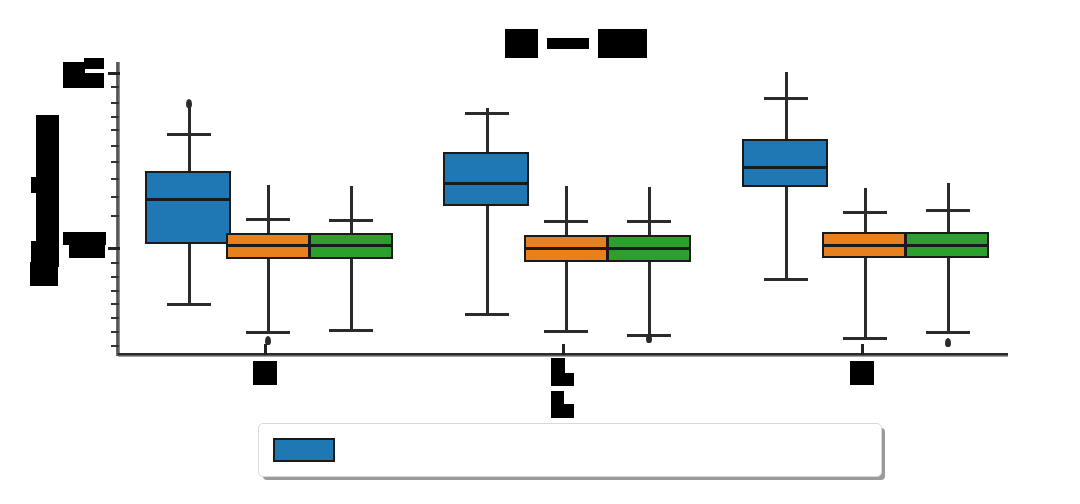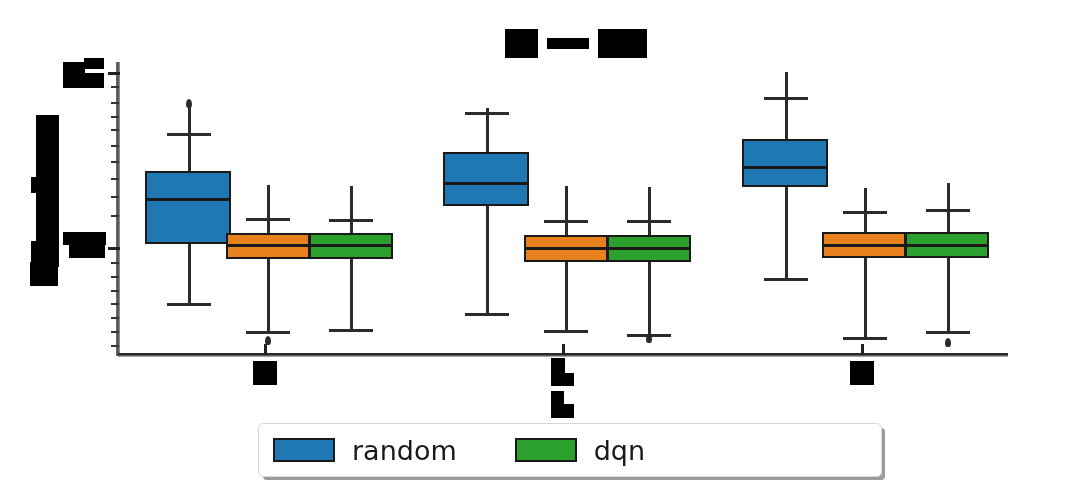--- a/index.html
+++ b/index.html
@@ -211,21 +211,16 @@
     <div class="cap" style="left:926px;top:331px;width:44px;"></div>
     <div class="bx green" style="left:905px;top:232px;width:84px;height:26px;"></div>
     <div class="median" style="left:905px;top:244px;width:84px;"></div>
     <div class="flier" style="left:945px;top:338px;"></div>
   </div>
 
   <div id="legend-shadow"></div>
   <div id="legend">
     <div class="leg-item" id="leg-random">
       <span class="leg-swatch blue"></span>
-      <span class="leg-text">random</span>
     </div>
-    <div class="leg-item" id="leg-dqn">
-      <span class="leg-swatch green"></span>
-      <span class="leg-text">dqn</span>
-    </div>
   </div>
 
 </div>
 
 </body></html>

